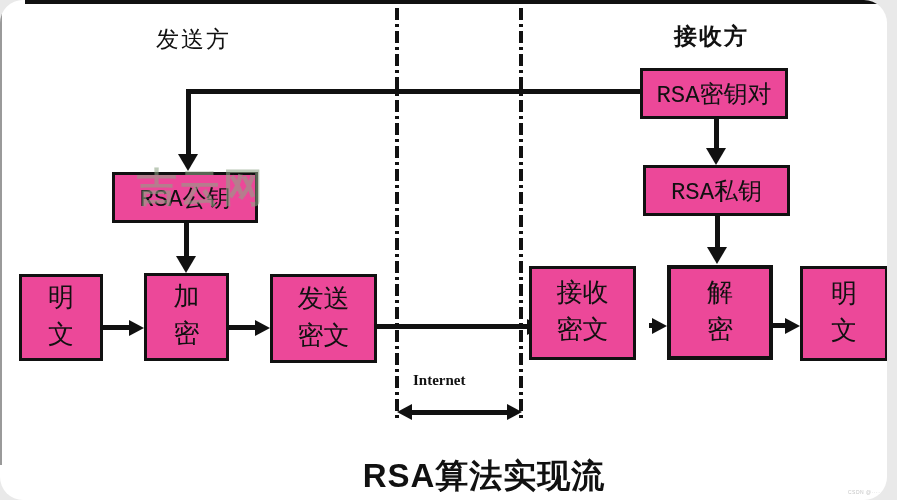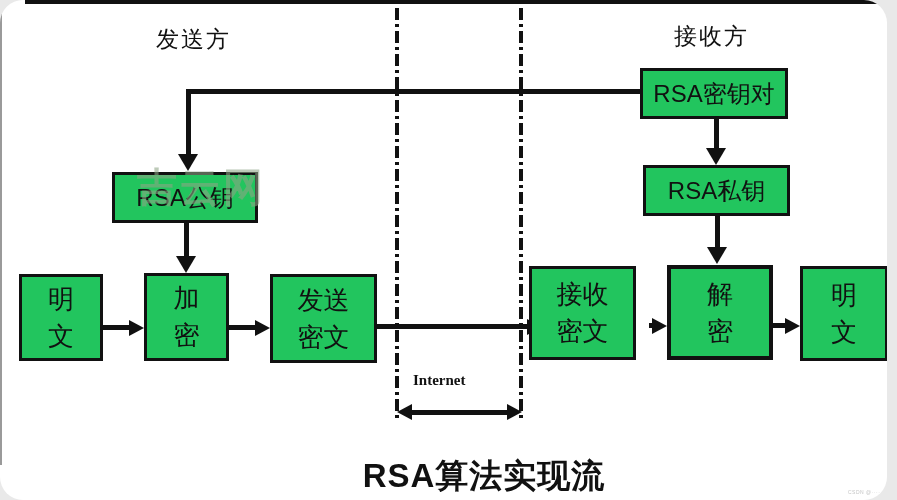--- a/index.html
+++ b/index.html
@@ -16,23 +16,23 @@
   
   .dashline {
     width:4px; top:8px; height:412px;
     background:repeating-linear-gradient(to bottom,
       #111 0 12px, transparent 12px 16px, #111 16px 19px, transparent 19px 23px);
   }
   .dash-left { left:395px; }
   .dash-right { left:519px; }
   
   .node {
-    border:3px solid #111; background:#22c55e;
+    border:3px solid #111; background:#ec4899;
     display:flex; align-items:center; justify-content:center;
-    text-align:center; white-space:pre-line; font-size:24px;
+    text-align:center; white-space:pre-line; font-size:24px;font-family:Liberation Mono, monospace;
   }
   .node.two-line { font-size:26px; line-height:37px; }
   .node.thick { border-width:4px; }
   
   .section-label { font-size:23px; letter-spacing:2px; }
   
   .shaft-h { height:5px; background:#111; }
   .shaft-v { width:5px; background:#111; }
   .head-right { width:0; height:0; border-top:8px solid transparent; border-bottom:8px solid transparent; border-left:15px solid #111; }
   .head-left  { width:0; height:0; border-top:8px solid transparent; border-bottom:8px solid transparent; border-right:15px solid #111; }
@@ -54,21 +54,21 @@
 <div class="canvas">
 
   <div class="abs top-bar"></div>
   <div class="abs left-edge"></div>
   <div class="abs right-edge"></div>
 
   <div class="abs dashline dash-left"></div>
   <div class="abs dashline dash-right"></div>
 
   <div class="abs section-label" style="left:156px; top:24px;">发送方</div>
-  <div class="abs section-label" style="left:674px; top:21px;">接收方</div>
+  <div class="abs section-label" style="left:674px; top:21px;font-weight:bold;">接收方</div>
 
   <div class="abs shaft-h" style="left:188px; top:89px; width:452px;"></div>
   <div class="abs shaft-v" style="left:186px; top:89px; height:66px;"></div>
   <div class="abs head-down" style="left:178px; top:154px;"></div>
 
   <div class="abs shaft-v" style="left:184px; top:223px; height:35px;"></div>
   <div class="abs head-down" style="left:176px; top:256px;"></div>
 
   <div class="abs shaft-v" style="left:714px; top:119px; height:31px;"></div>
   <div class="abs head-down" style="left:706px; top:148px;"></div>

